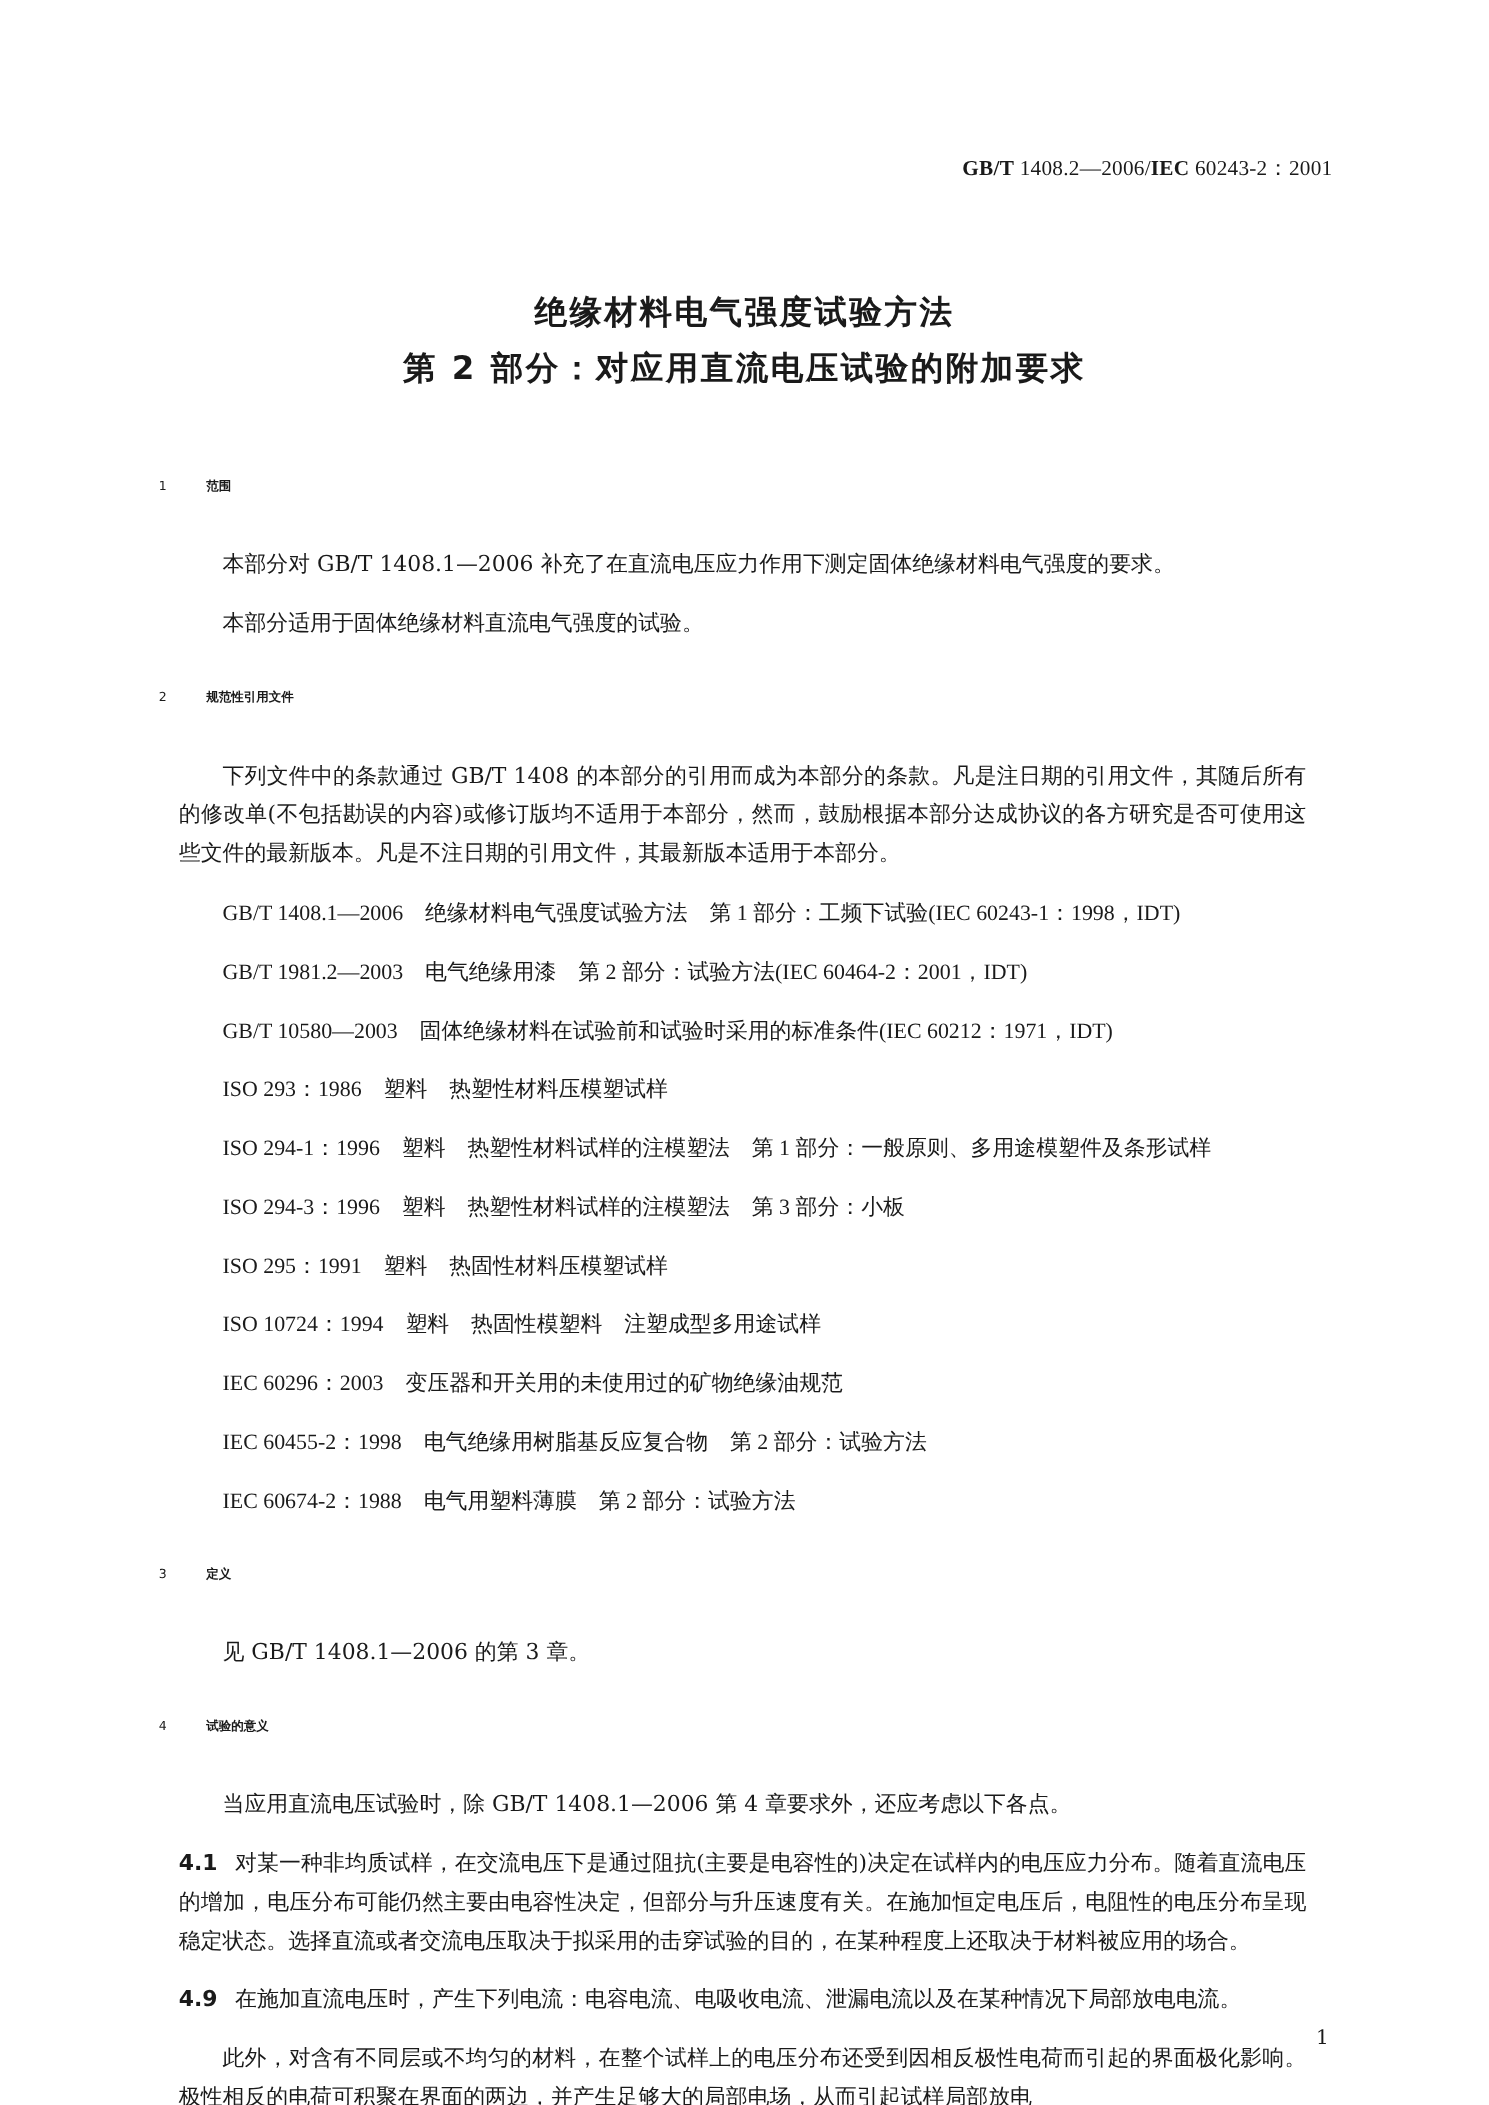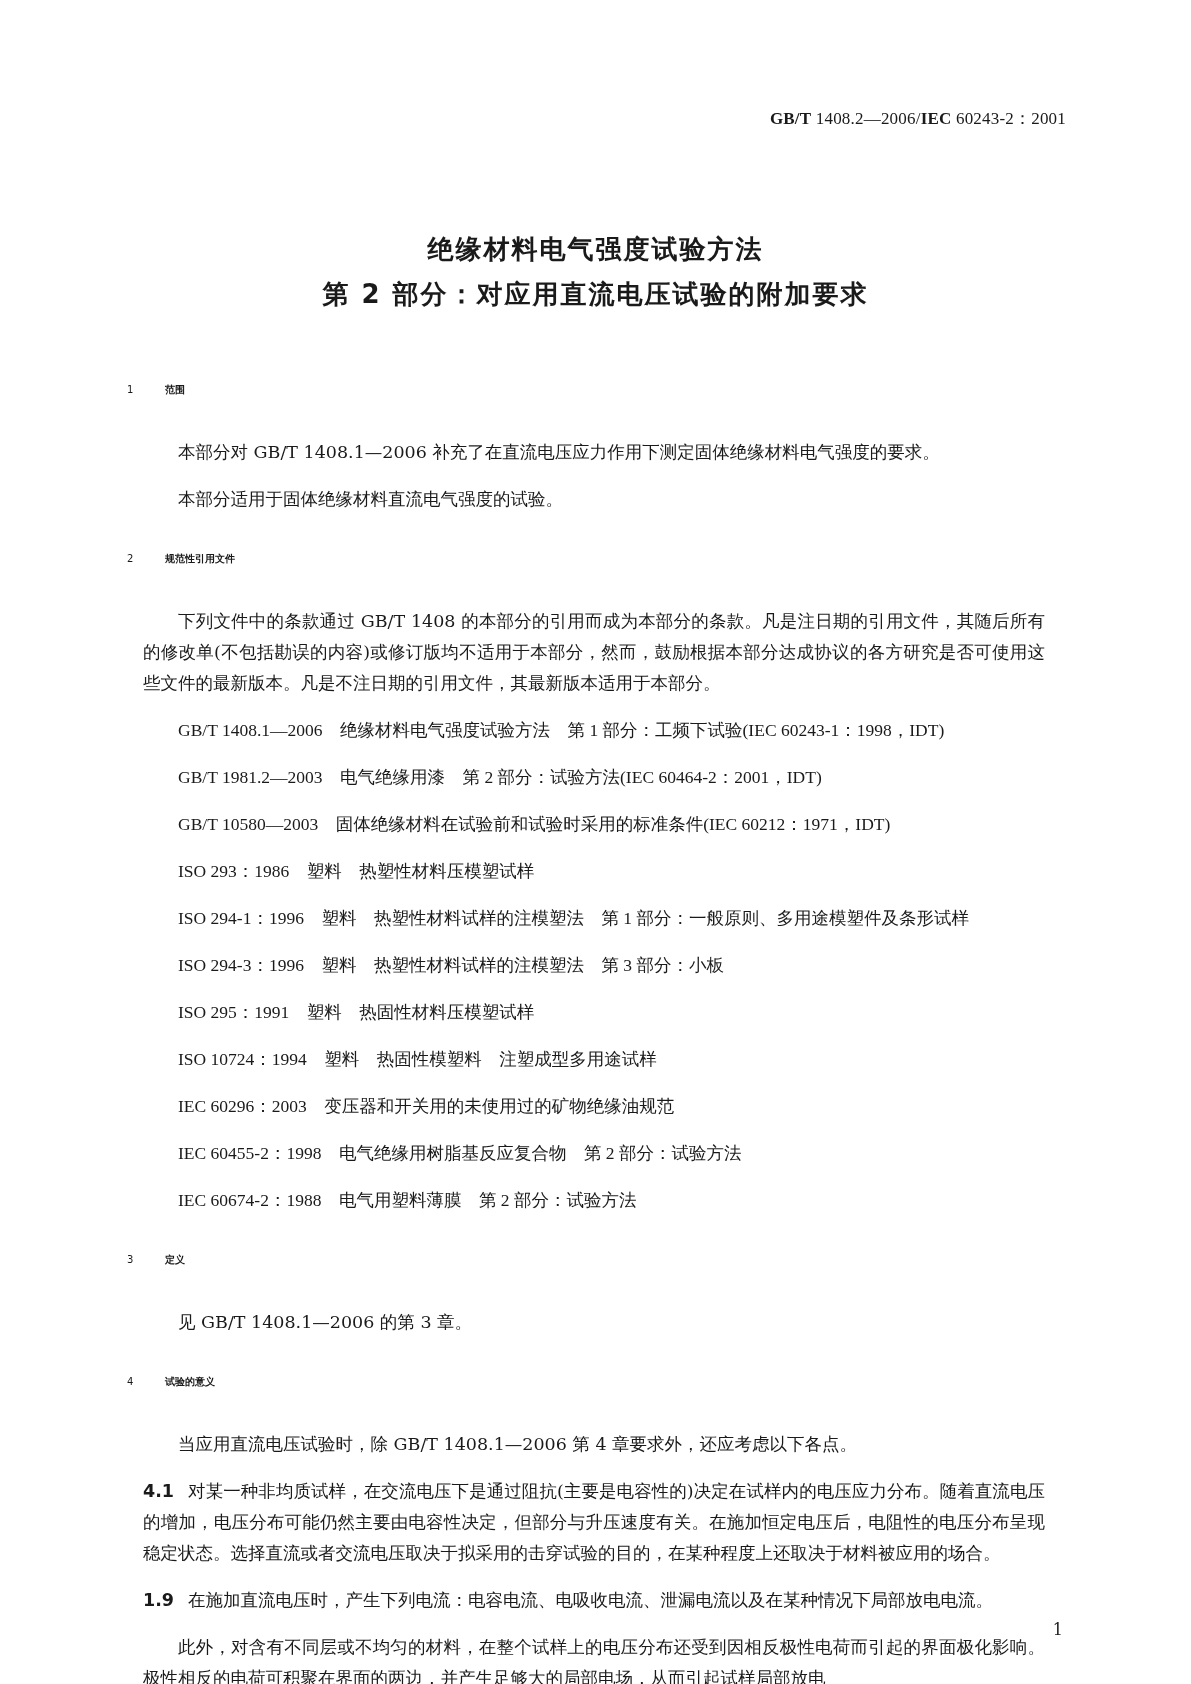--- a/index.html
+++ b/index.html
@@ -1,18 +1,18 @@
 <!DOCTYPE html>
 <html><head>
 <meta charset="utf-8">
 <style>
   html, body { margin: 0; padding: 0; background: #ffffff; }
   body { width: 1191px; height: 1684px; position: relative; overflow: hidden;
          font-family: "DejaVu Serif", "Liberation Serif", serif; color: #1a1a1a; }
-  .header-id { position: absolute; top: 107px; right: 125px; font-size: 17px;
+  .header-id { position: absolute; top: 123px; right: 125px; font-size: 17px;
                font-family: "Liberation Serif", serif; letter-spacing: 0.2px; }
   .header-id b { font-weight: bold; }
   .title { position: absolute; left: 0; width: 1191px; text-align: center;
            font-family: "DejaVu Sans", sans-serif; font-weight: bold; font-size: 26px;
            letter-spacing: 2px; }
   .t1 { top: 232px; }
   .t2 { top: 277px; }
   .content { position: absolute; left: 127px; width: 934px; top: 374px;
              font-size: 17.5px; line-height: 31px; }
   .sec-h { font-family: "DejaVu Sans", sans-serif; font-weight: bold; font-size: 10px;
@@ -75,17 +75,17 @@
   <div class="gap"></div>
   <p class="para">见 GB/T 1408.1—2006 的第 3 章。</p>
   <div class="gap-s"></div>
 
   <div class="sec-h">
     <span class="num">4</span><span>试验的意义</span>
   </div>
   <div class="gap"></div>
   <p class="para">当应用直流电压试验时，除 GB/T 1408.1—2006 第 4 章要求外，还应考虑以下各点。</p>
   <p class="clause"><span class="cnum">4.1</span><span>对某一种非均质试样，在交流电压下是通过阻抗(主要是电容性的)决定在试样内的电压应力分布。随着直流电压的增加，电压分布可能仍然主要由电容性决定，但部分与升压速度有关。在施加恒定电压后，电阻性的电压分布呈现稳定状态。选择直流或者交流电压取决于拟采用的击穿试验的目的，在某种程度上还取决于材料被应用的场合。</span></p>
-  <p class="clause"><span class="cnum">1.9</span><span>在施加直流电压时，产生下列电流：电容电流、电吸收电流、泄漏电流以及在某种情况下局部放电电流。</span></p>
+  <p class="clause"><span class="cnum">4.9</span><span>在施加直流电压时，产生下列电流：电容电流、电吸收电流、泄漏电流以及在某种情况下局部放电电流。</span></p>
   <p class="para">此外，对含有不同层或不均匀的材料，在整个试样上的电压分布还受到因相反极性电荷而引起的界面极化影响。极性相反的电荷可积聚在界面的两边，并产生足够大的局部电场，从而引起试样局部放电</p>
 </div>
 
 <div class="page-num">1</div>
 
 </body></html>

